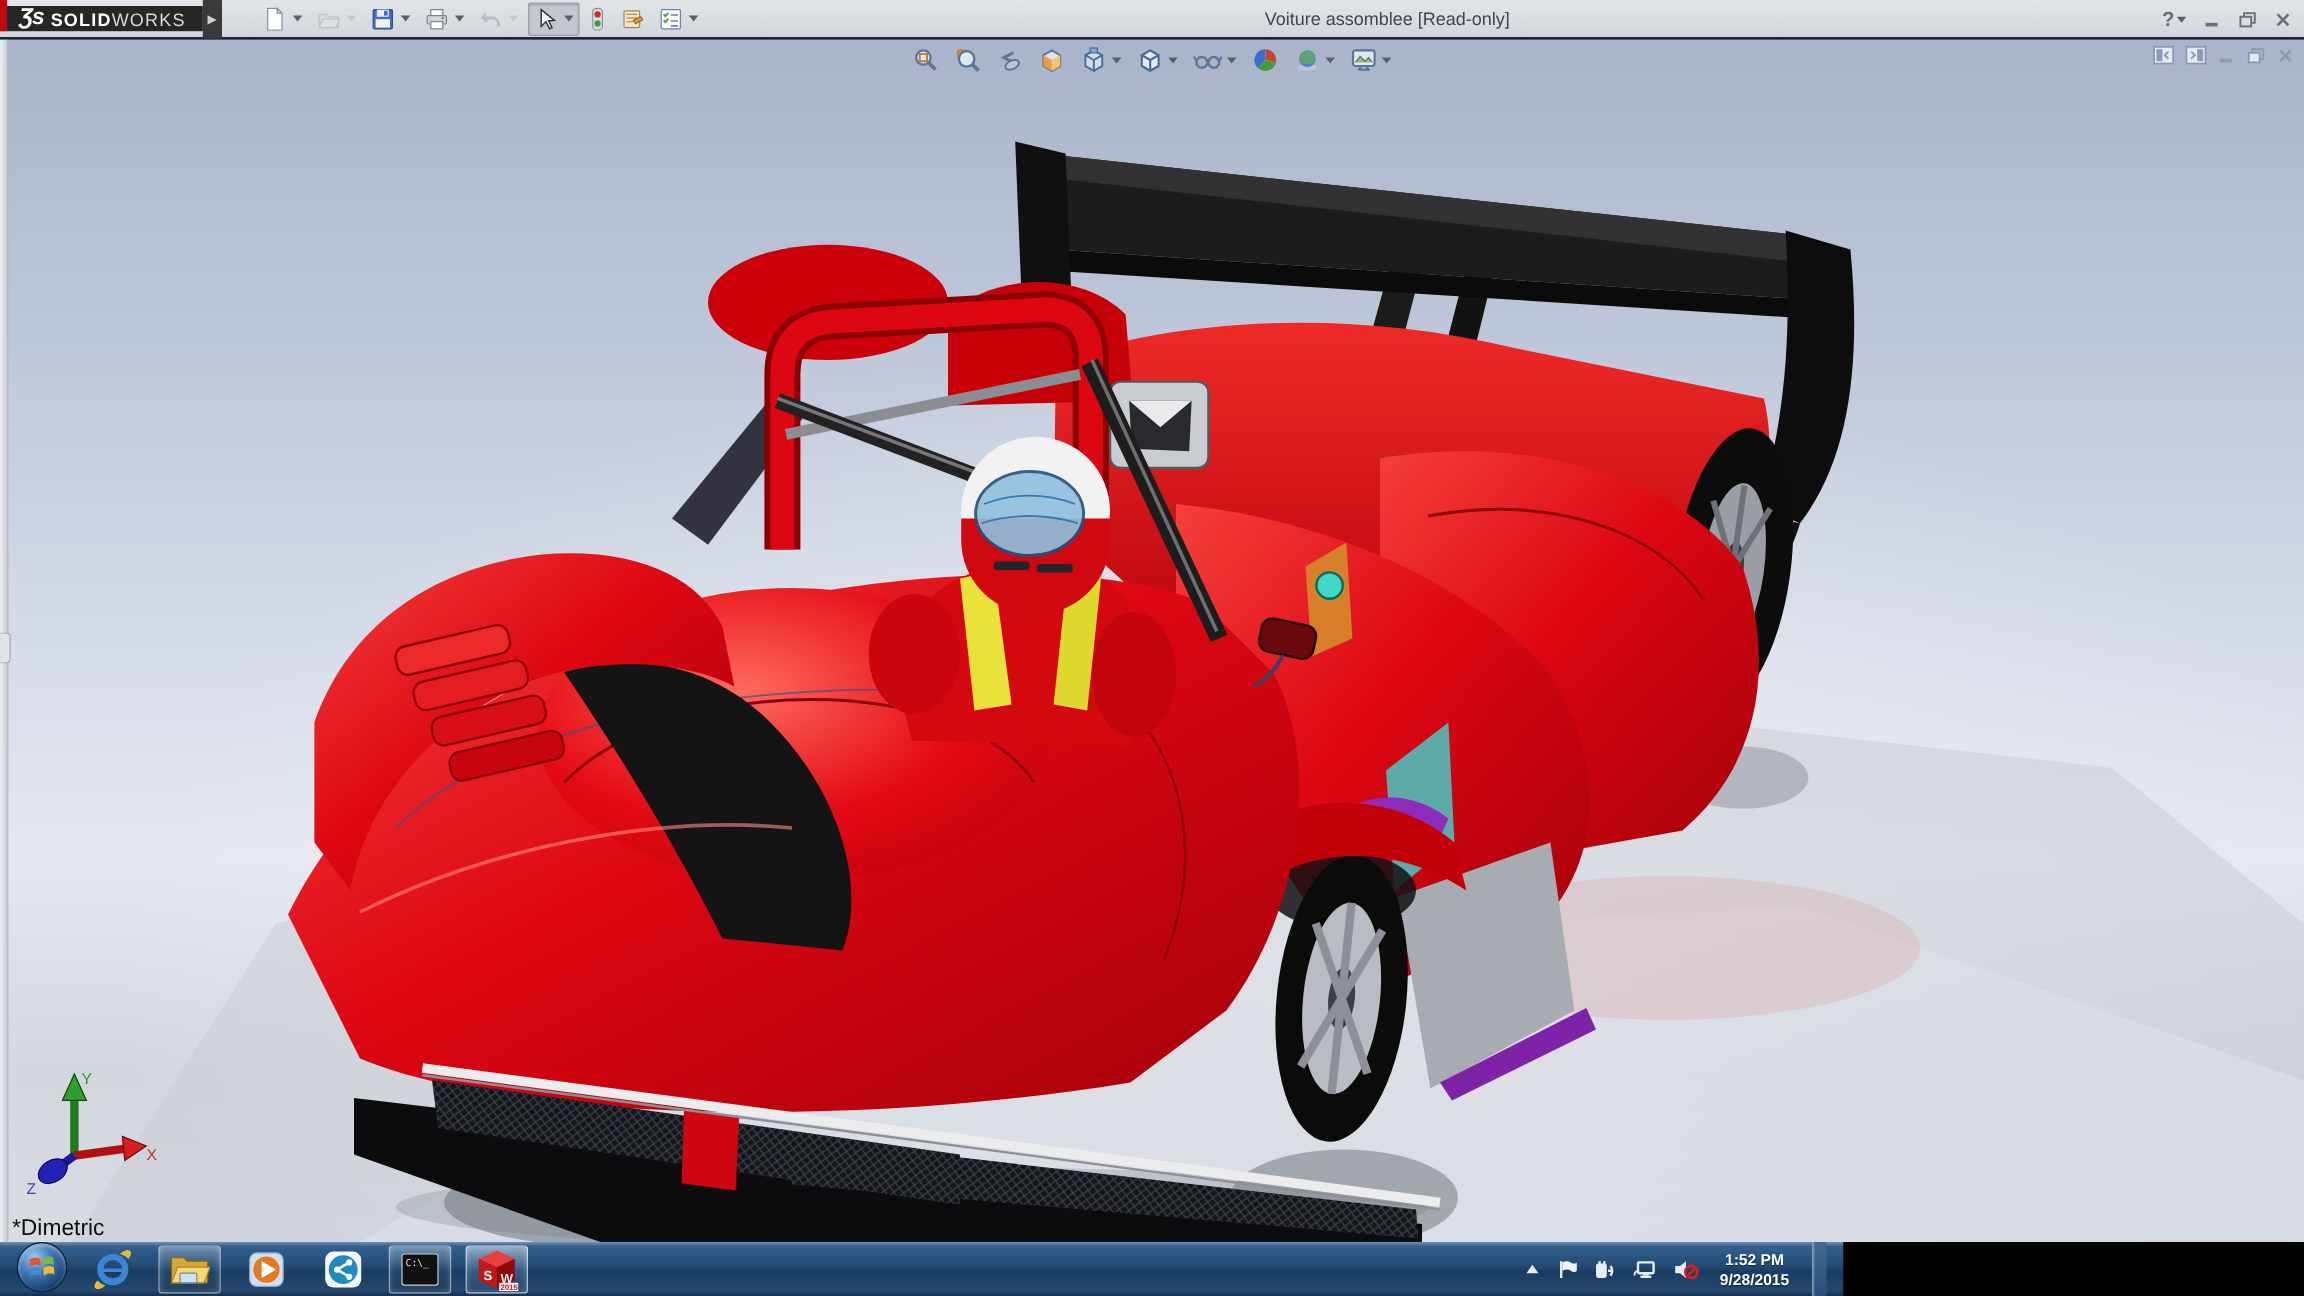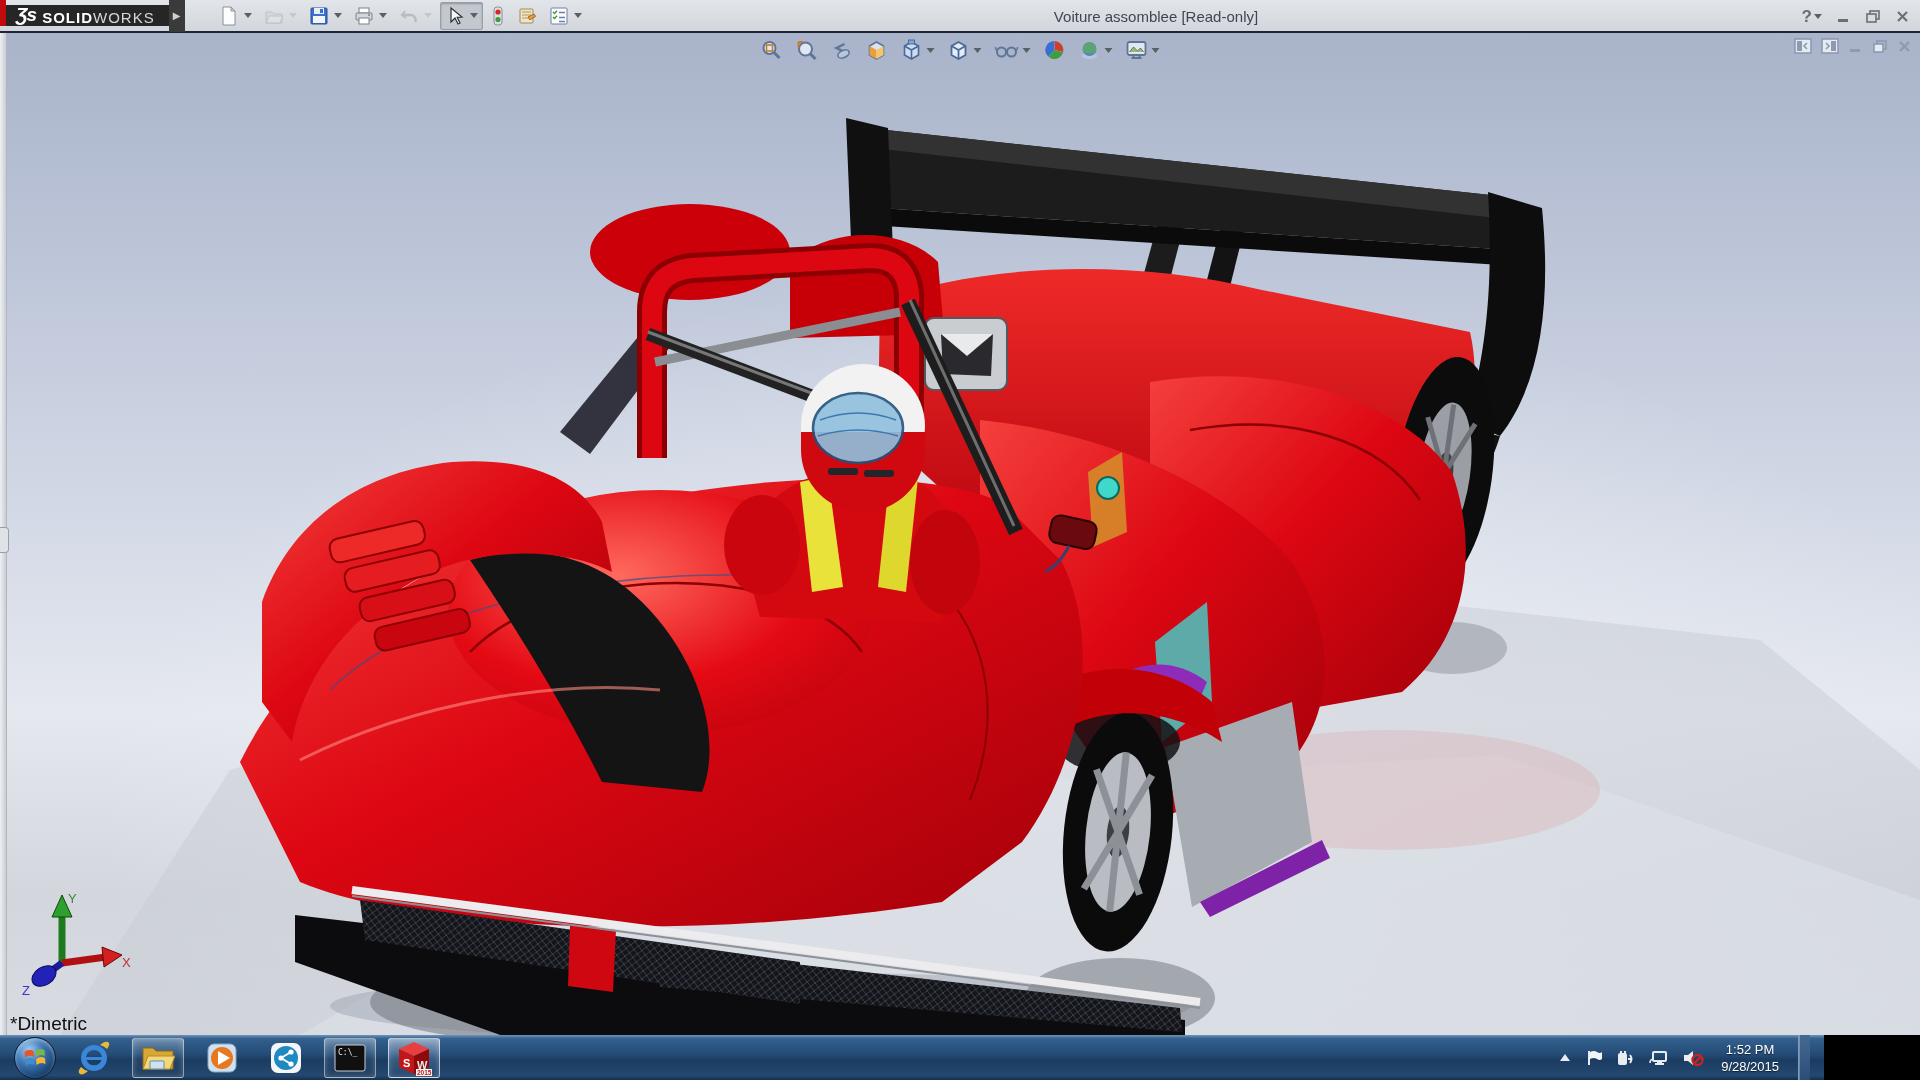--- a/index.html
+++ b/index.html
@@ -49,35 +49,35 @@
   .edge-strip { position:absolute; left:0; top:0; width:7px; height:1002px;
     background:linear-gradient(90deg,#eef0f3,#c9cdd4); border-right:1px solid #b2b6bd; }
   .splitter-handle { position:absolute; left:0; top:494px; width:9px; height:26px;
     background:#dfe2e7; border:1px solid #9aa0a8; border-left:none; border-radius:0 4px 4px 0;
     cursor:pointer; }
   .car-svg { position:absolute; left:0; top:0; width:1920px; height:1002px; }
   .orientation-label { position:absolute; left:10px; bottom:0px; font-size:19px; color:#101010; }
   .triad { position:absolute; left:14px; bottom:34px; }
 
   
-  .taskbar { position:absolute; left:0; top:1035px; width:1824px; height:45px;
+  .taskbar { position:absolute; left:0; top:1035px; width:1536px; height:45px;
     background:linear-gradient(180deg,#6f94b8 0%, #33608e 8%, #234a74 45%, #1b3c62 55%, #24486f 90%, #152e4c 100%);
-    display:flex; align-items:center; }
+    display:flex; }
   .start-orb { width:42px; height:42px; margin:0 12px 0 14px; border-radius:50%;
     background:radial-gradient(circle at 35% 30%, #9ecef5 0%, #3f7ab8 35%, #1c4474 70%, #0d2846 100%);
     border:1px solid #0c2036; box-shadow:inset 0 2px 4px rgba(255,255,255,.5);
     display:flex; align-items:center; justify-content:center; cursor:pointer; }
   .task-items { display:flex; align-items:center; gap:12px; }
   .task-btn { width:52px; height:40px; display:flex; align-items:center; justify-content:center;
     border-radius:3px; cursor:pointer; }
   .task-btn.open { background:linear-gradient(rgba(255,255,255,.28),rgba(255,255,255,.06) 45%, rgba(0,0,0,.12));
     border:1px solid rgba(255,255,255,.5); box-shadow:inset 0 0 6px rgba(255,255,255,.25); }
   .task-btn.active { background:linear-gradient(rgba(255,255,255,.45),rgba(160,200,240,.25) 45%, rgba(30,70,110,.3));
     border:1px solid rgba(255,255,255,.65); }
-  .tray { position:absolute; right:14px; top:0; height:45px; display:flex; align-items:center; gap:13px; }
+  .tray { position:absolute; right:14px; top:0; height:45px; display:flex; align-items:center; gap:13px;font-weight:bold; }
   .tray-icon { display:flex; align-items:center; cursor:pointer; }
   .clock { text-align:center; color:#fff; font-size:13px; line-height:17px;
     text-shadow:0 1px 1px rgba(0,0,0,.6); cursor:pointer; padding:0 4px; }
   .show-desktop { width:12px; height:45px; margin-left:2px;
     background:linear-gradient(180deg,#456a92,#2a4d77); border-left:1px solid #7d9cbd;
     box-shadow:inset 1px 0 0 rgba(255,255,255,.3); cursor:pointer; }
 </style>
 </head>
 <body>
 

